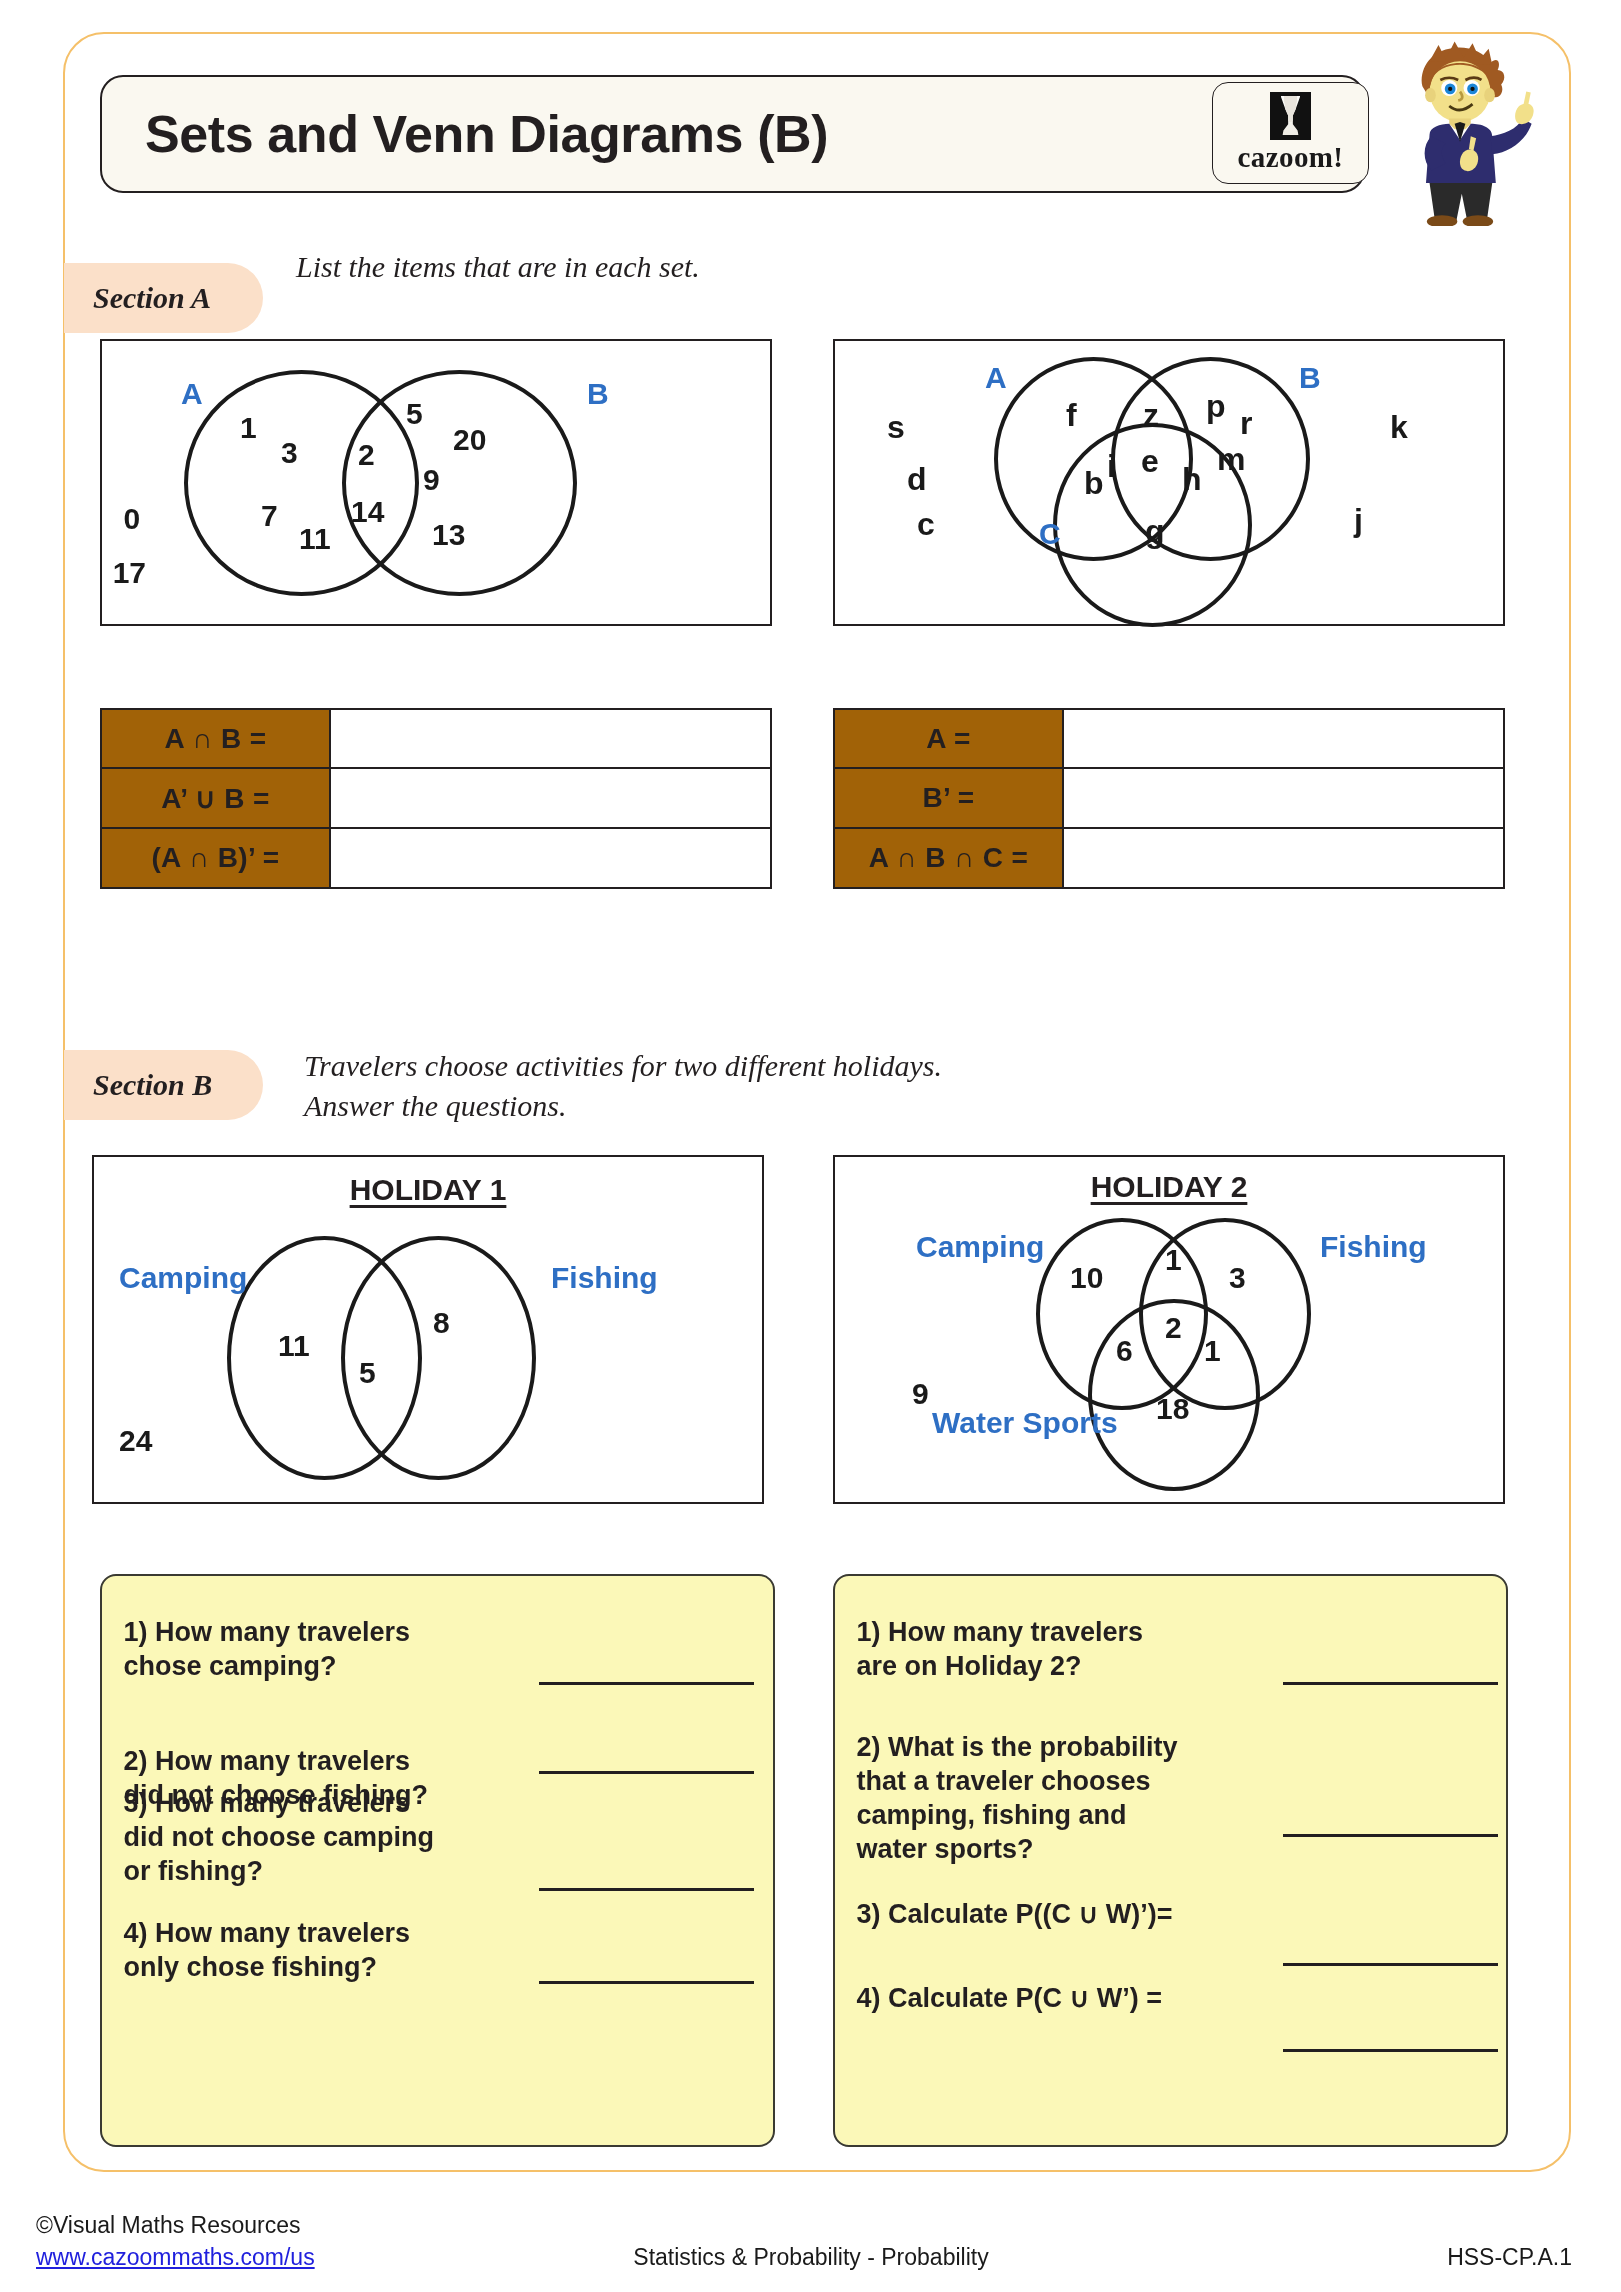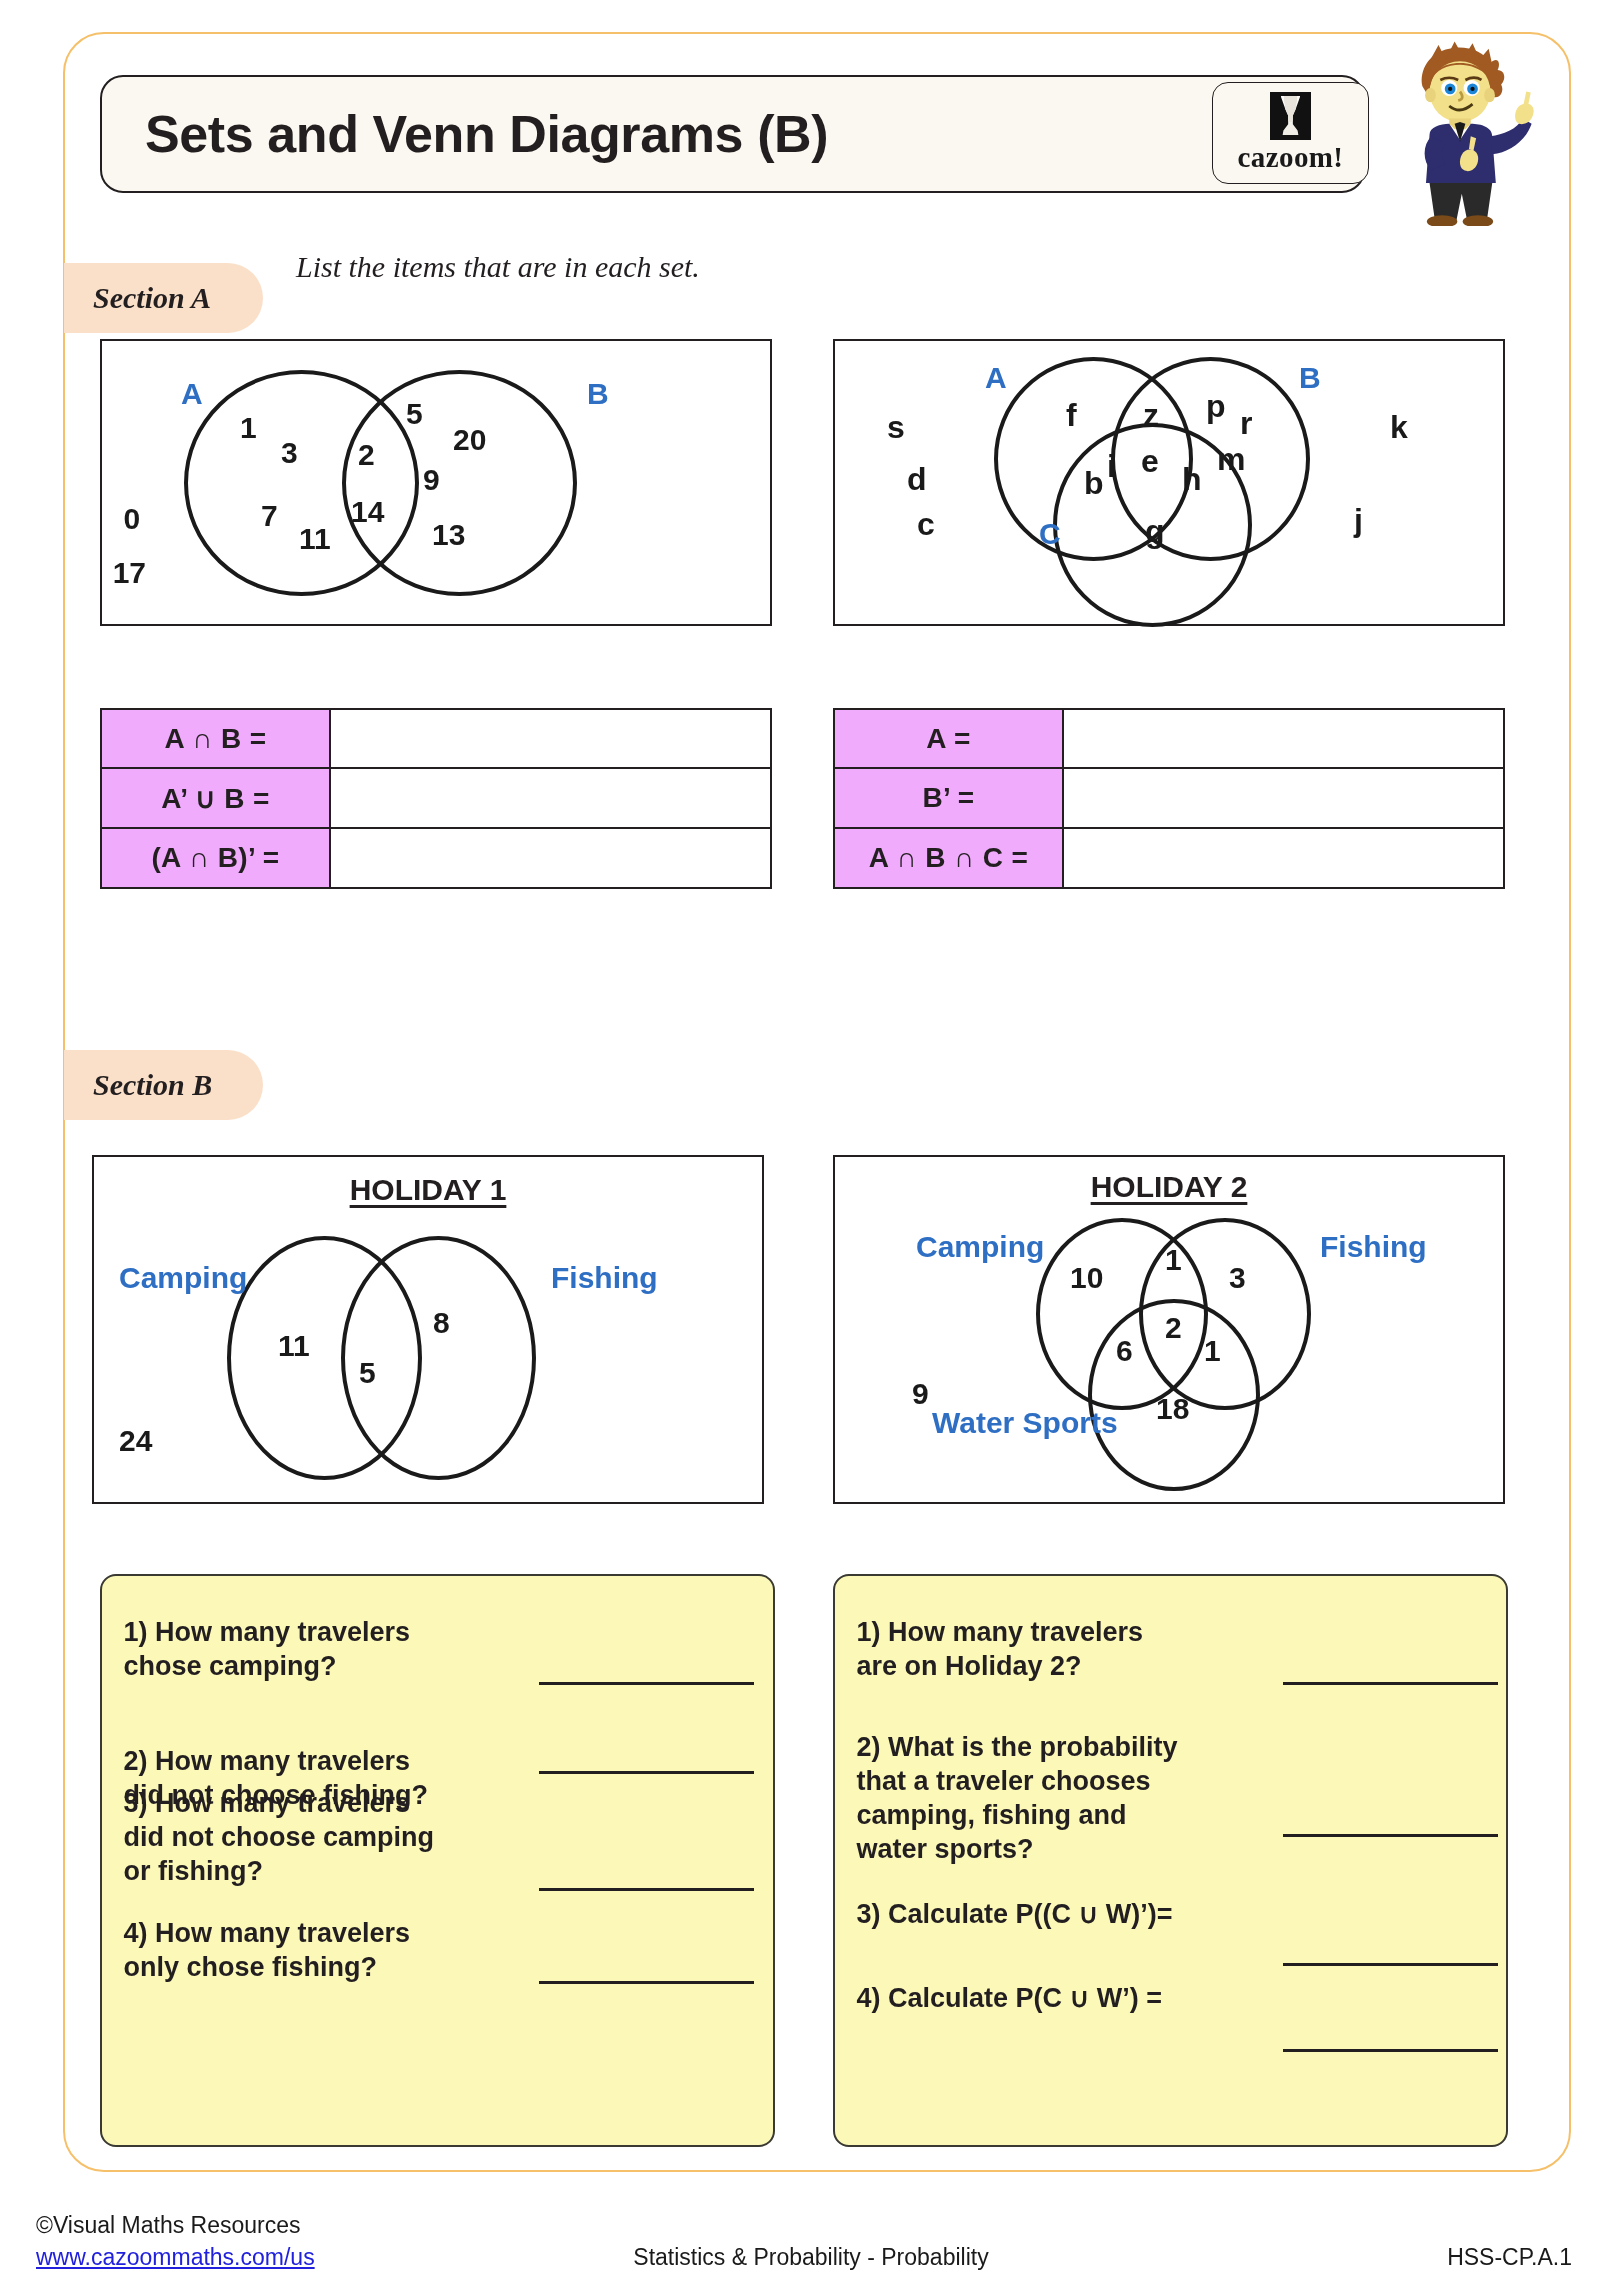--- a/index.html
+++ b/index.html
@@ -140,21 +140,21 @@
     font-weight: bold;
     font-size: 30px;
     white-space: nowrap;
   }
   .el.letter { font-weight: bold; font-size: 32px; }
 
   
   .tbl { position: absolute; }
   .trow { display: flex; }
   .tkey {
-    background: #f0abfc;
+    background: #a16207;
     border: 2.7px solid #231f20;
     display: flex; align-items: center; justify-content: center;
     font-size: 28px; font-weight: bold; color: #231f20;
     letter-spacing: 0.4px;
   }
   .tval {
     background: #ffffff;
     border: 2.7px solid #231f20;
     border-left: none;
   }
@@ -342,20 +342,22 @@
     </div>
     <div class="trow" style="margin-top:-2.7px;">
       <div class="tkey" style="width:231px; height:62px;">A ∩ B ∩ C =</div>
       <div class="tval" style="width:441px; height:62px;"></div>
     </div>
   </div>
 
   <div class="section-badge" style="left:64px; top:1050px; width:199px;">
     <span>Section B</span>
   </div>
+  <div class="section-instr" style="left:304px; top:1046px; width:1057px; white-space:pre-line;">Travelers choose activities for two different holidays.
+Answer the questions.</div>
 
   <div class="panel" style="left:92px; top:1155px; width:672px; height:349px;">
     <div class="panel-title" style="top:16px;">HOLIDAY 1</div>
     <div class="ell" style="left:133px; top:79px; width:195px; height:244px;"></div>
     <div class="ell" style="left:247px; top:79px; width:195px; height:244px;"></div>
 
     <div class="lbl" style="left:25px; top:104px;">Camping</div>
     <div class="lbl" style="left:457px; top:104px;">Fishing</div>
 
     <div class="el" style="left:184px; top:172px;">11</div>

